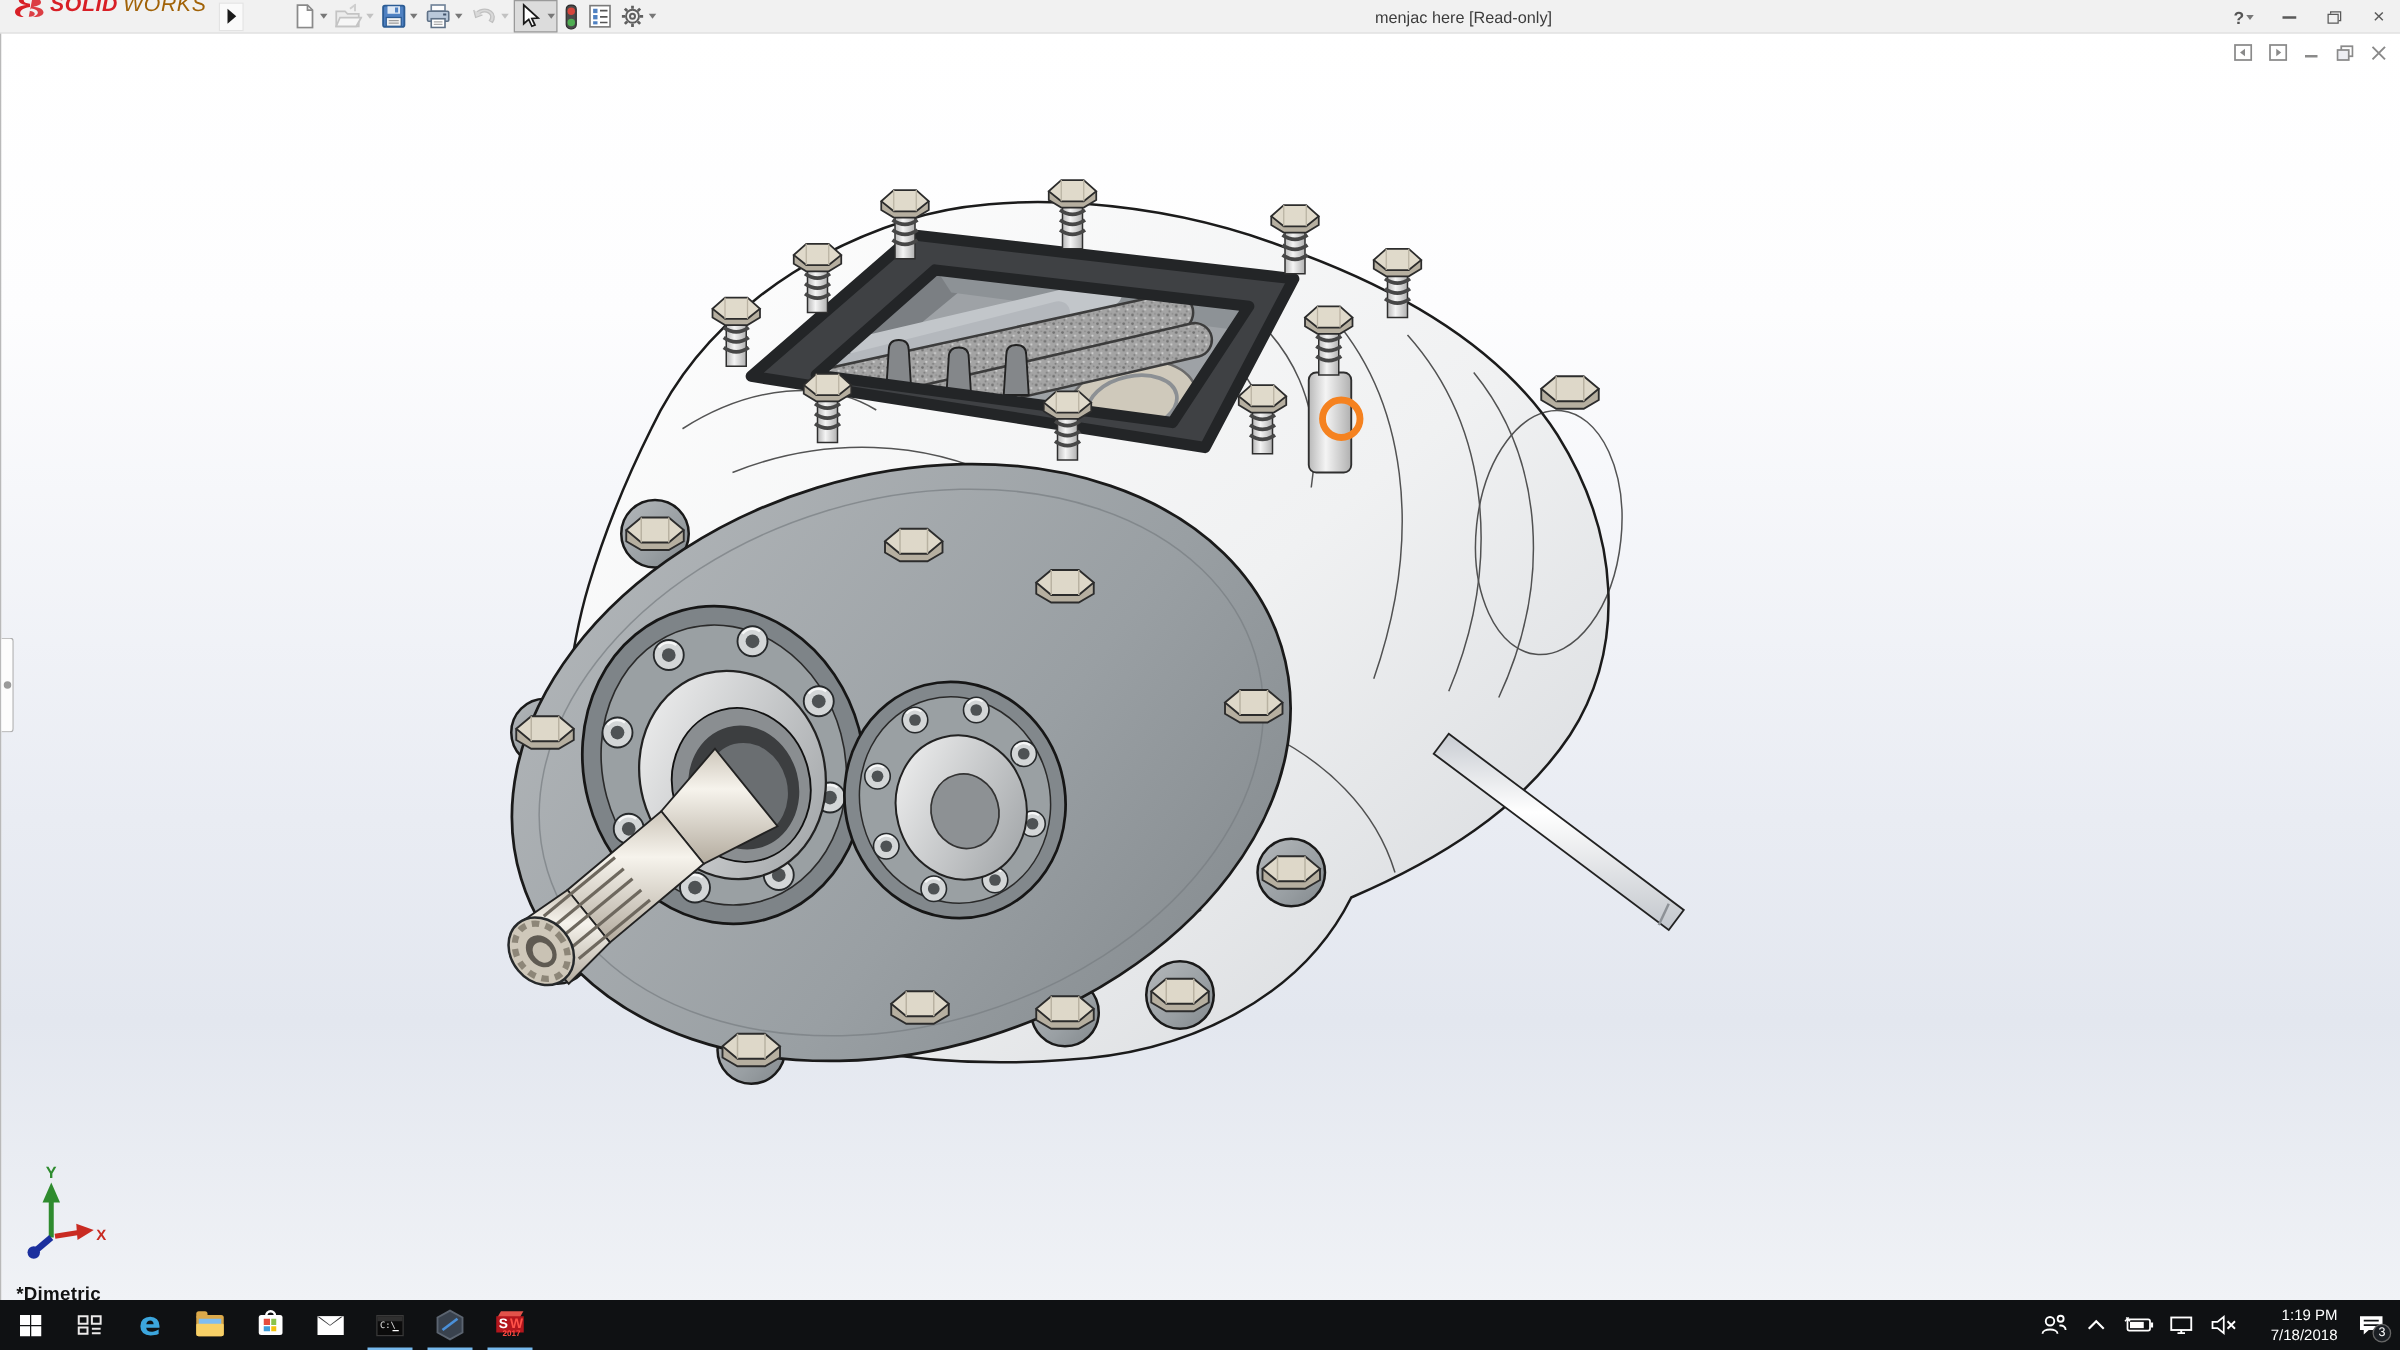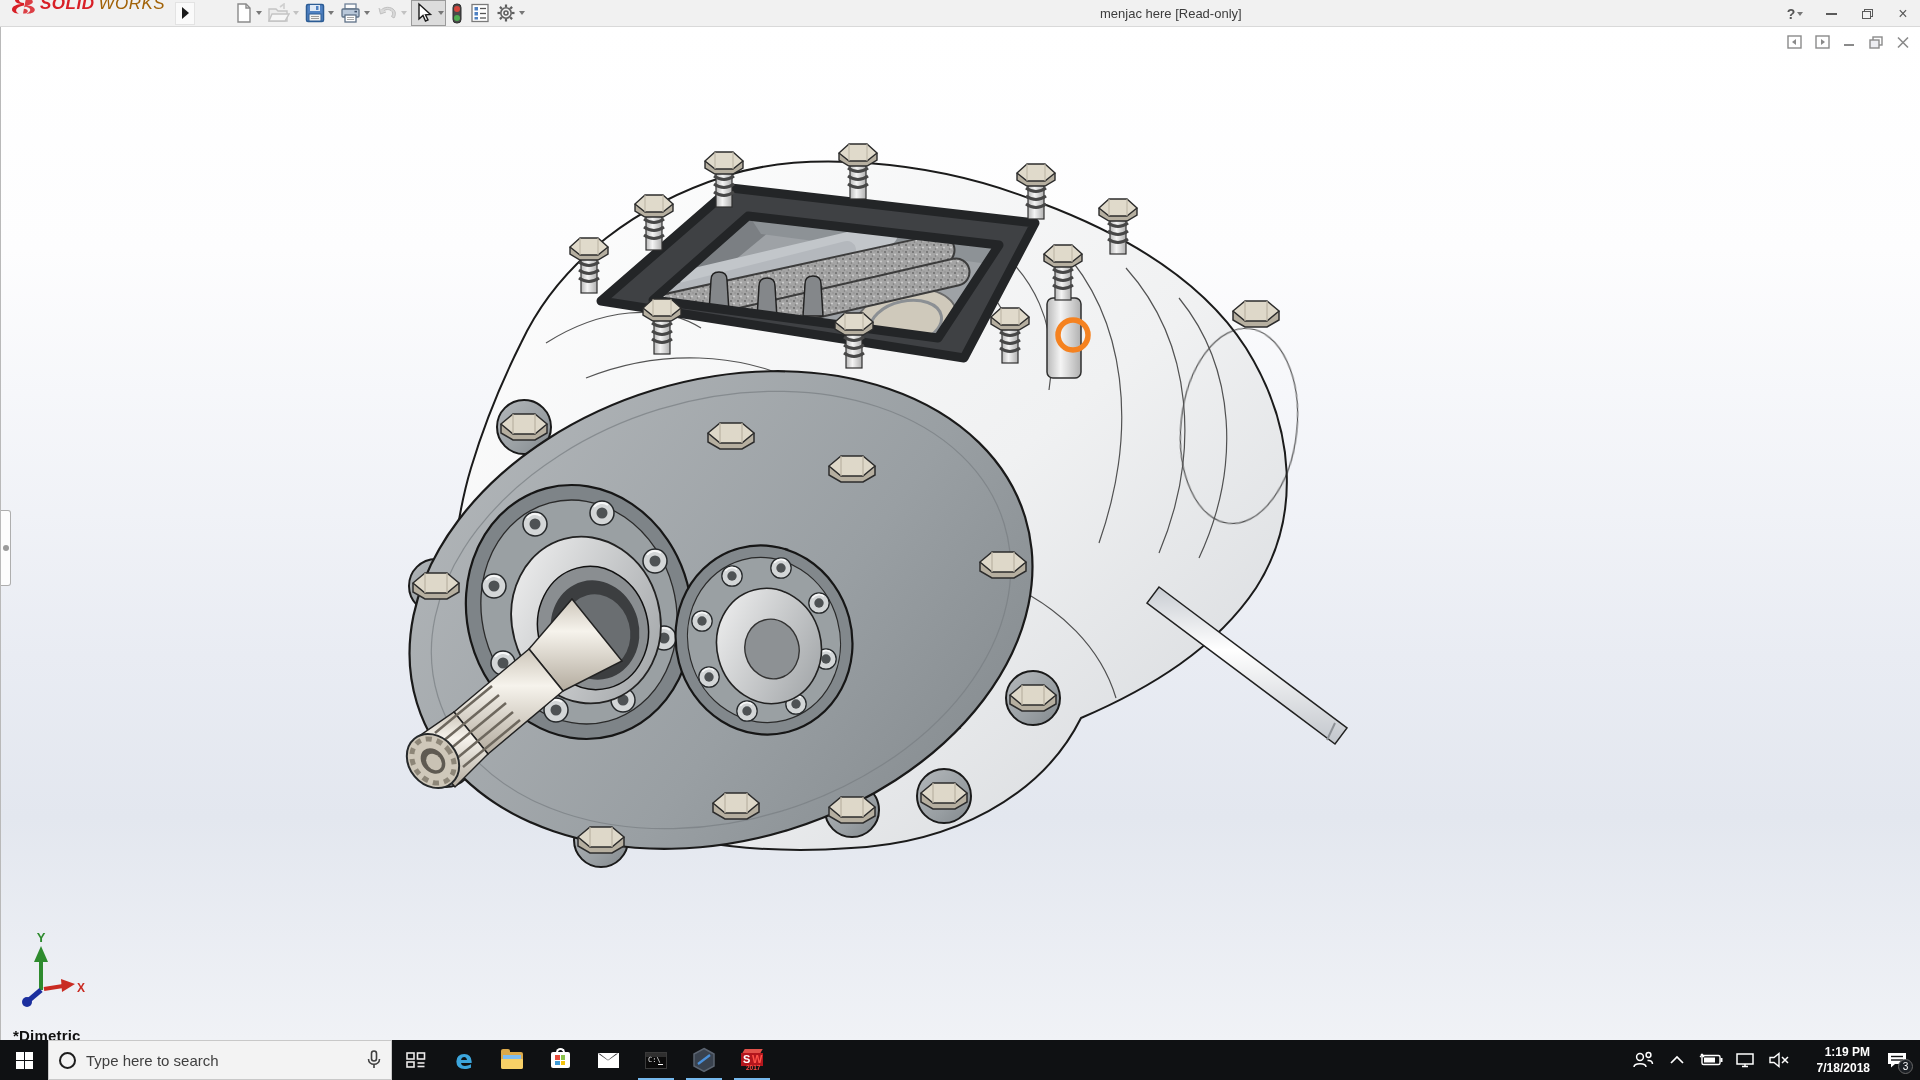--- a/index.html
+++ b/index.html
@@ -71,21 +71,21 @@
   .cmd-cursor { position:absolute; right:3px; top:11px; width:5px; height:1.5px; background:#fff; }
   .sw-cube { position:relative; width:22px; height:22px; }
   .sw-cube .top { position:absolute; left:2px; top:0; width:18px; height:6px; background:#e2524a; transform:skewX(-30deg); }
   .sw-cube .face { position:absolute; left:0; top:4px; width:22px; height:13px; background:#b3161d; }
   .sw-s { position:absolute; left:2px; top:4px; font-size:11px; font-weight:bold; color:#fff; line-height:1.2; }
   .sw-w { position:absolute; left:11px; top:4px; font-size:11px; font-weight:bold; color:#ff5148; line-height:1.2; }
   .sw-year { position:absolute; left:5px; top:16px; font-size:6.5px; font-weight:bold; color:#ff4c43; line-height:1; }
   .tb-spacer { flex:1; }
   .tray { display:flex; align-items:center; gap:4px; padding-right:4px; }
   .tray-ic { width:30px; height:40px; display:flex; align-items:center; justify-content:center; }
-  .tray-clock { width:76px; text-align:right; color:#fff; font-size:12px; line-height:1.35; padding:0 4px;font-weight:bold; }
+  .tray-clock { width:76px; text-align:right; color:#fff; font-size:12px; line-height:1.35; padding:0 4px; }
   .action-center { position:relative; width:38px; height:40px; display:flex; align-items:center; justify-content:center; }
   .ac-badge { position:absolute; right:3px; bottom:6px; width:15px; height:15px; border-radius:50%; background:#1b1f24; border:1px solid #666; color:#fff; font-size:10px; display:flex; align-items:center; justify-content:center; }
 </style>
 </head>
 <body>
 
 <div class="titlebar">
   <div class="sw-logo">
     <svg class="glyph" viewBox="0 0 26 20">
       <path d="M14,1 C8,1 5,3.5 5,6 C5,8.5 8,9.5 11,10 C7,10.5 2,12 2,15.5 C2,18 5,19.5 9,19.5 C6.5,18.5 5.5,17 6.5,15 C7.5,13 11,12 14,11.5 L14,9 C11,8.8 8.8,7.8 9,6 C9.2,4 12,2.5 16,2.6 Z" fill="#d81f26"></path>
@@ -468,29 +468,20 @@
 <div class="taskbar">
   <div class="tb-start">
     <div class="win-flag">
         <div class="p1"></div>
         <div class="p2"></div>
         <div class="p3"></div>
         <div class="p4"></div>
       </div>
   </div>
 
-  <div class="tb-search">
-    <div class="cortana-ring"></div>
-    <span class="tb-search-text">Type here to search</span>
-    <svg width="14" height="20" viewBox="0 0 14 20">
-      <rect x="4.5" y="1" width="5" height="10" rx="2.5" fill="none" stroke="#3f3f3f" stroke-width="1.6"></rect>
-      <path d="M1.5,9 C1.5,16 12.5,16 12.5,9" fill="none" stroke="#3f3f3f" stroke-width="1.6"></path>
-      <line x1="7" y1="14.5" x2="7" y2="18" stroke="#3f3f3f" stroke-width="1.6"></line>
-    </svg>
-  </div>
 
   <div class="tb-apps">
     <div class="tb-app">
       <svg width="22" height="20" viewBox="0 0 22 20">
         <g fill="none" stroke="#eceaea" stroke-width="1.6">
           <rect x="2" y="3" width="7" height="6"></rect>
             <rect x="12.5" y="3" width="7" height="6"></rect>
           <rect x="2" y="12" width="7" height="5"></rect>
             <line x1="12.5" y1="13" x2="19.5" y2="13"></line>
             <line x1="12.5" y1="16.5" x2="19.5" y2="16.5"></line>

